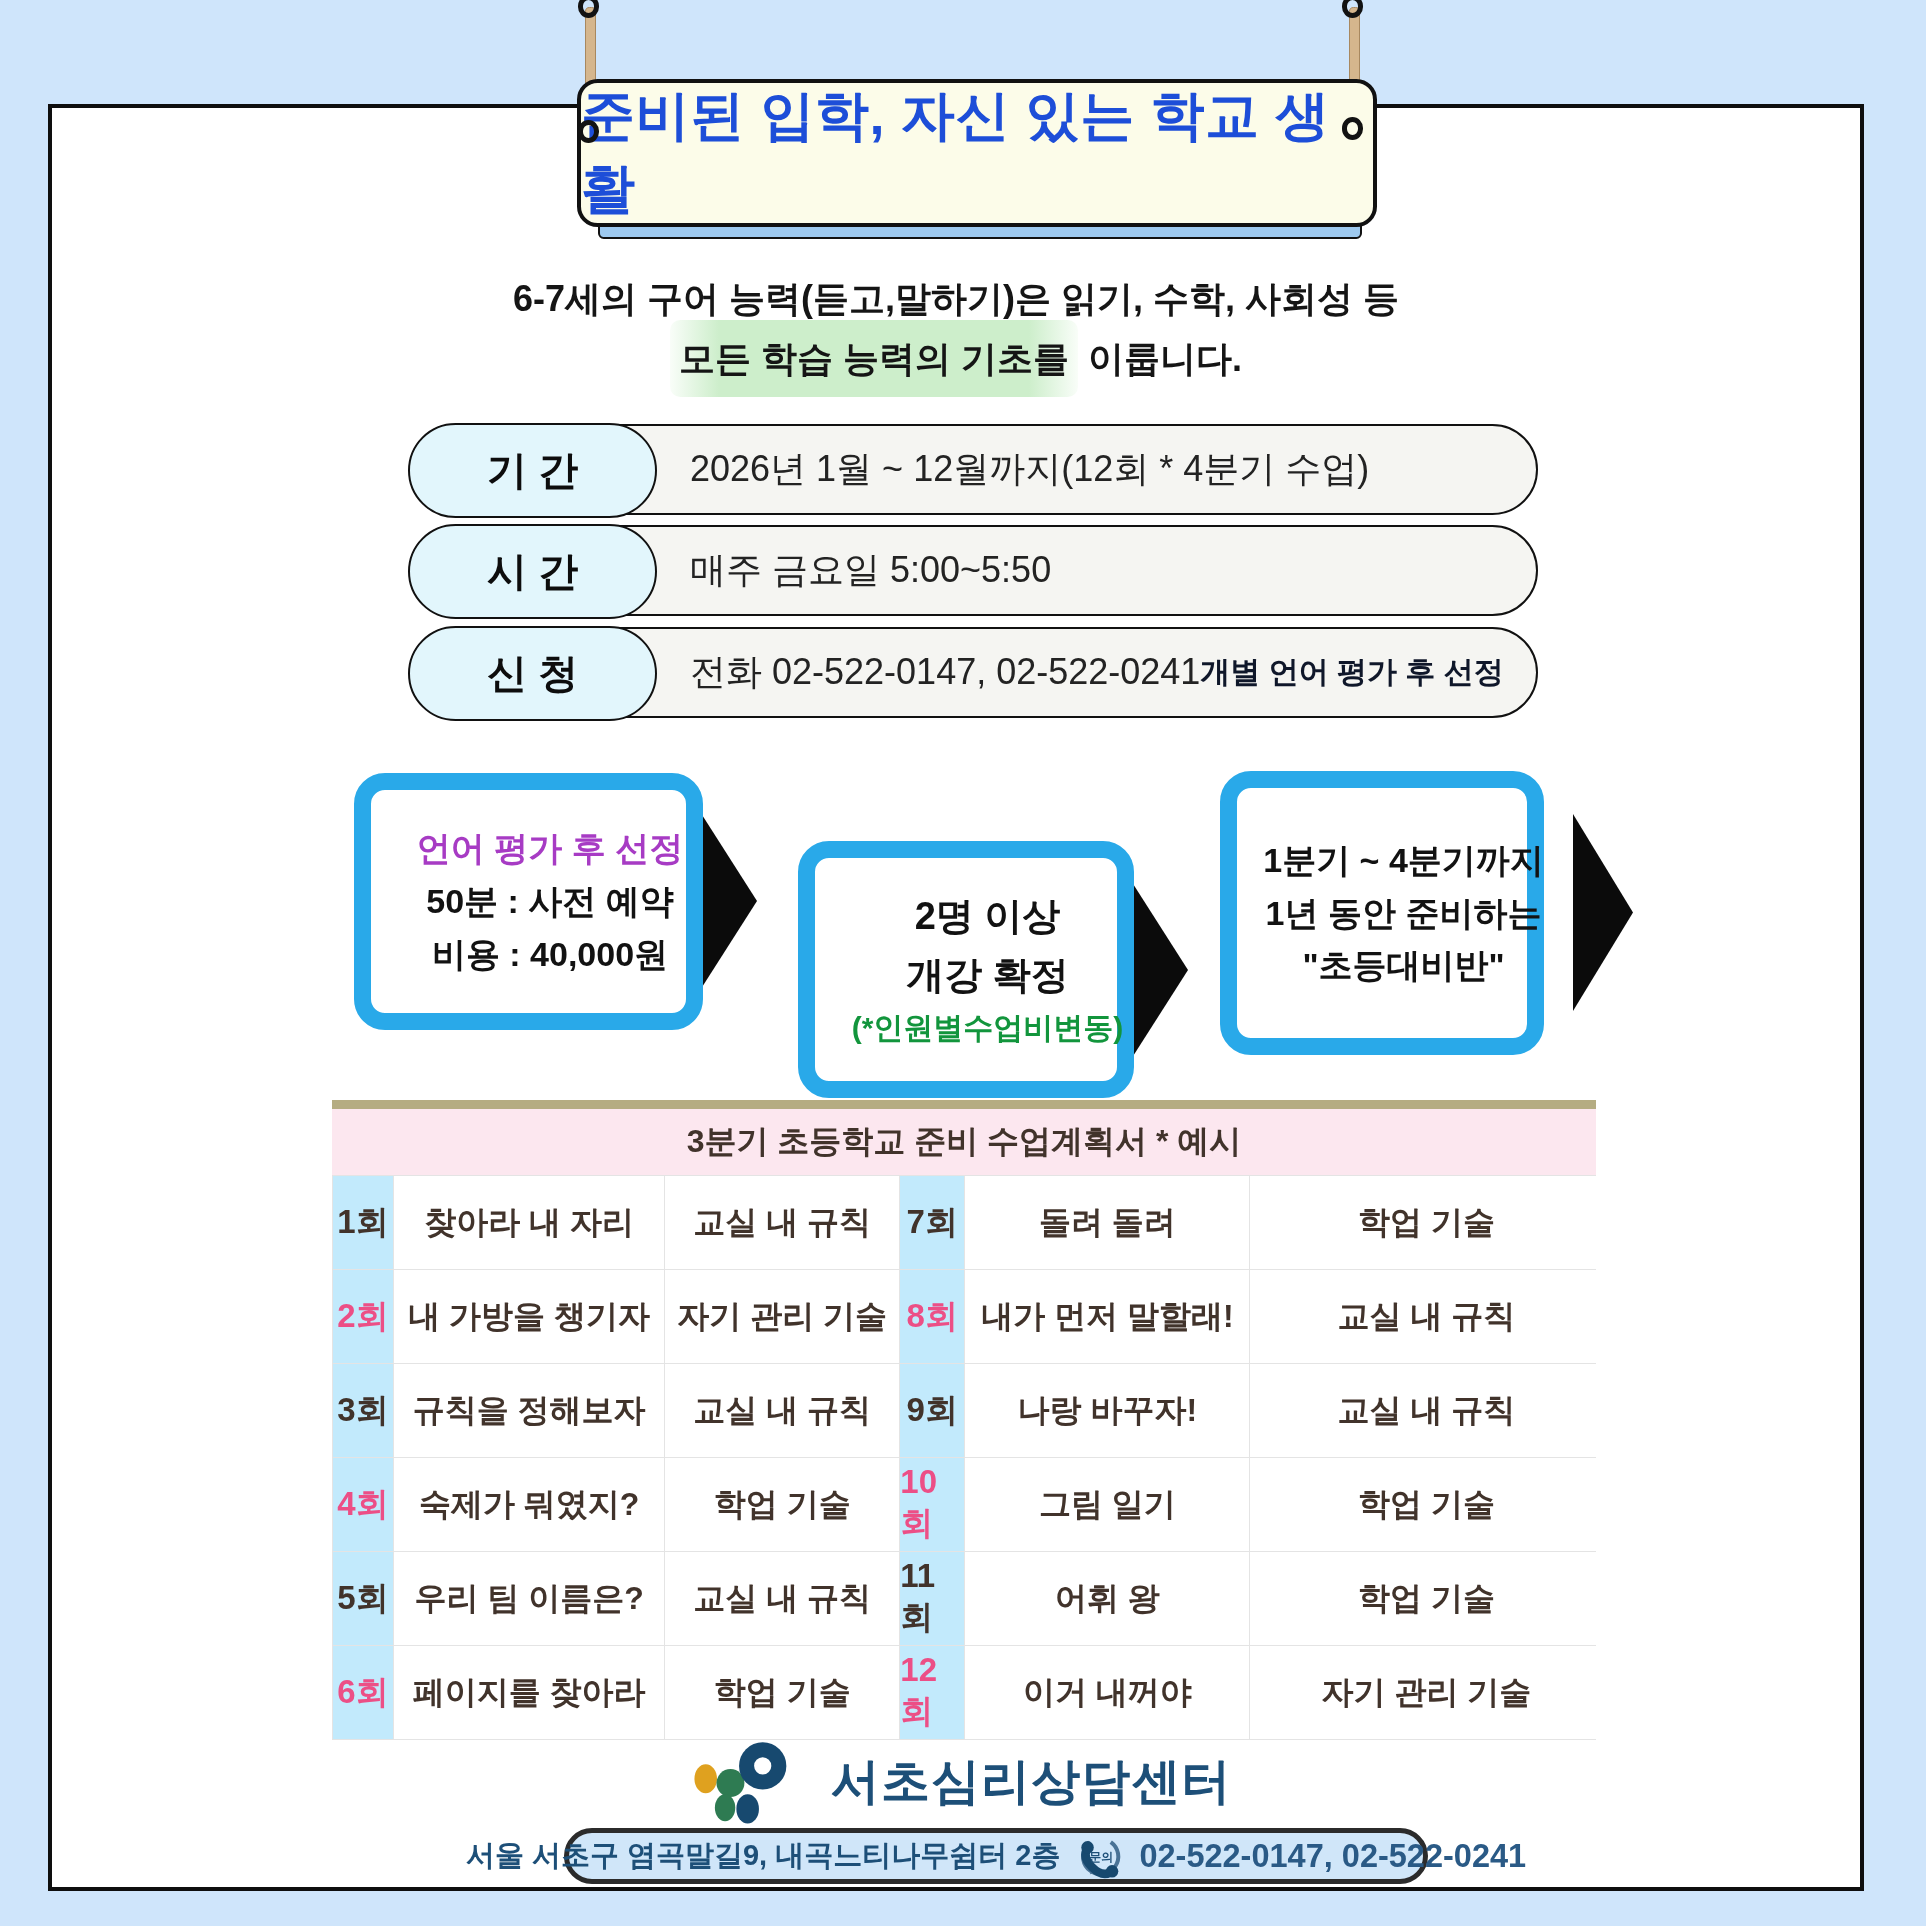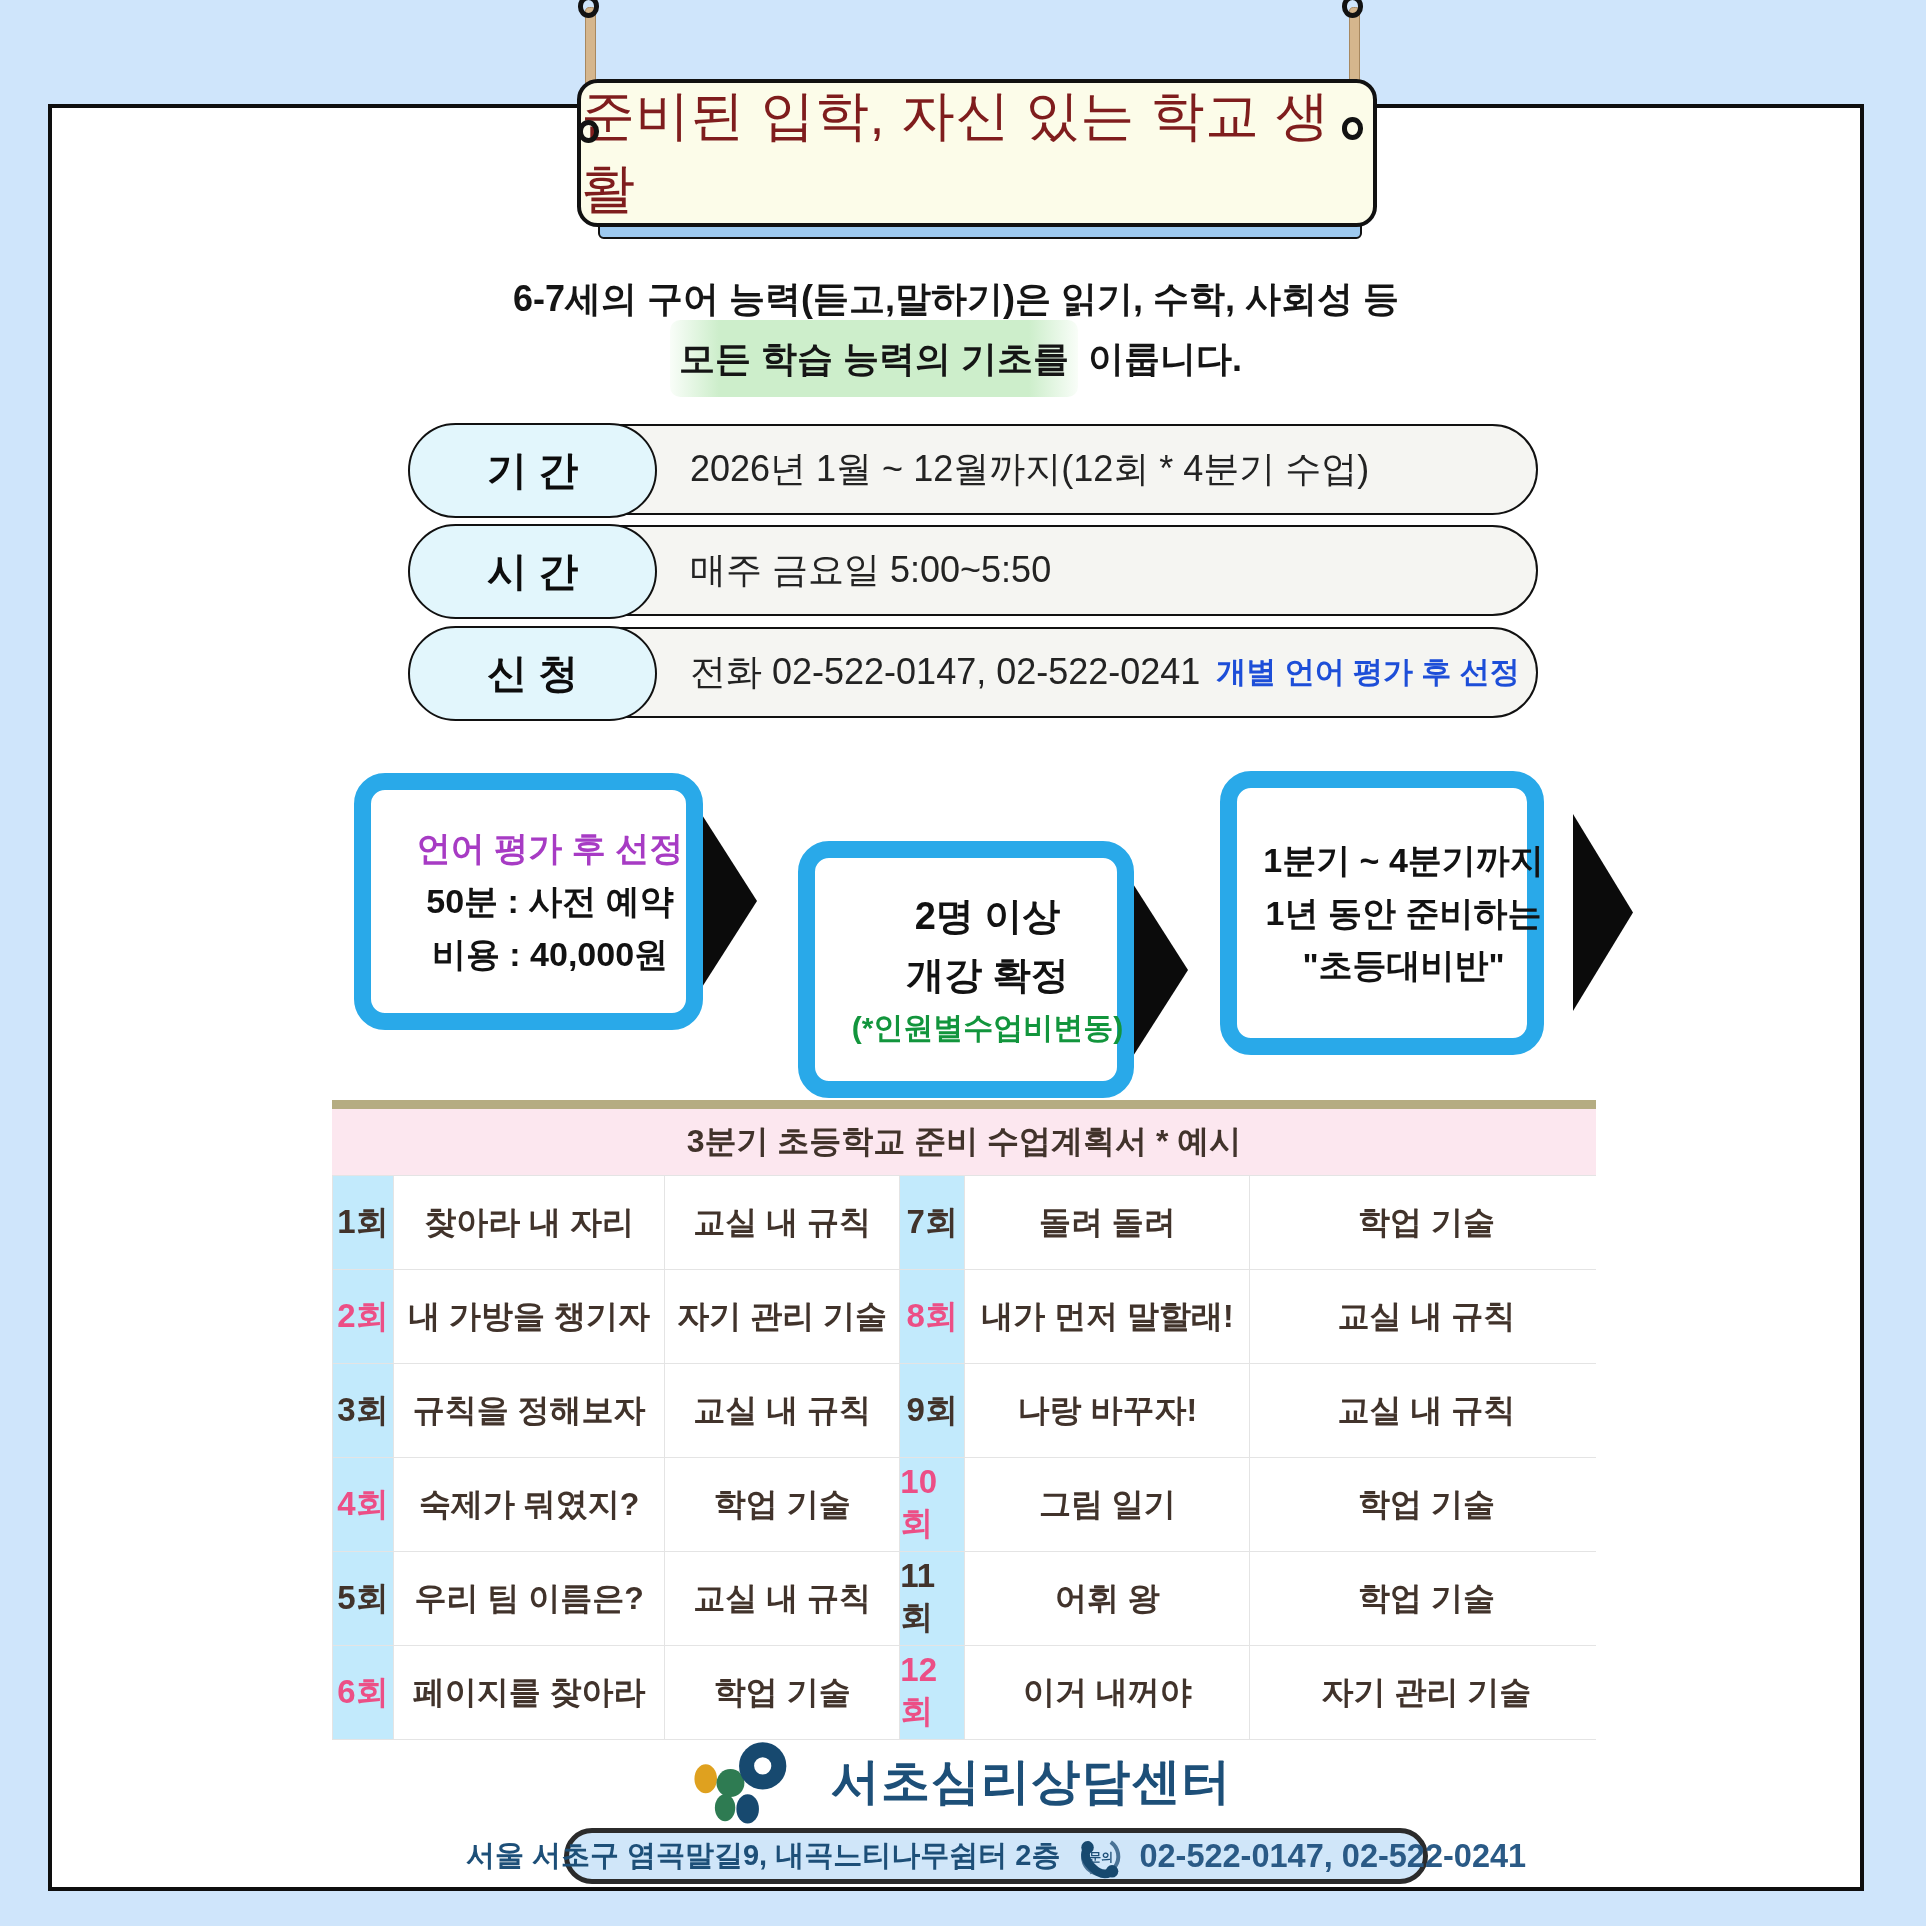--- a/index.html
+++ b/index.html
@@ -17,40 +17,40 @@
   .pin{position:absolute;width:11.4px;height:12.5px;border:5.7px solid #121212;border-radius:50%;background:transparent;}
   .pin.tl{left:578px;top:-4.6px;} .pin.tr{left:1342px;top:-4.6px;}
   .pin.bl{left:578px;top:120px;} .pin.br{left:1342px;top:117px;}
 
   
   .sign-shadow{position:absolute;left:598px;top:220px;width:764px;height:19.4px;
                background:#9dc9ef;border:2.9px solid #111;border-radius:5.7px;box-sizing:border-box;}
   .sign{position:absolute;left:577px;top:79px;width:800px;height:148px;
         background:#fcfce9;border:4px solid #111;border-radius:20.5px;box-sizing:border-box;
         display:flex;align-items:center;justify-content:center;}
-  .sign-title{font-size:54px;font-weight:normal;letter-spacing:0.6px;color:#7f1d1d;}
+  .sign-title{font-size:54px;font-weight:bold;letter-spacing:0.6px;color:#1d4ed8;}
 
   
   .intro{position:absolute;left:48px;top:281px;width:1816px;text-align:center;}
   .intro-line{font-size:36px;font-weight:bold;color:#151515;line-height:1.0;}
   .intro-line + .intro-line{margin-top:24px;}
   .hl{background:linear-gradient(90deg,rgba(214,244,211,0.15),#cdeecb 12%,#cdeecb 88%,rgba(214,244,211,0.15));
       border-radius:10.3px;padding:18px 9px;}
 
   
   .info-row{position:absolute;left:409px;width:1129px;height:91px;background:#f5f5f2;
             border:2.9px solid #111;border-radius:54px;box-sizing:border-box;
             display:flex;align-items:center;}
   .info-row.r1{top:424px;} .info-row.r2{top:525px;} .info-row.r3{top:627px;}
   .info-label{position:absolute;left:-2.9px;top:-2.9px;width:249px;height:95px;background:#e2f6fc;
               border:2.9px solid #111;border-radius:54px;box-sizing:border-box;
               display:flex;align-items:center;justify-content:center;
               font-size:40px;font-weight:bold;color:#0d0d0d;}
   .info-value{margin-left:279px;font-size:36px;color:#232323;white-space:nowrap;}
-  .info-note{margin-left:16px;font-size:30px;font-weight:bold;color:#1d4ed8;white-space:nowrap;}
+  .info-note{margin-left:0;font-size:30px;font-weight:bold;color:#0f172a;white-space:nowrap;}
 
   
   .tip{position:absolute;background:#0b0b0b;clip-path:polygon(0 0,100% 50%,0 100%);}
   .tip.t1{left:697px;top:807px;width:60px;height:188px;}
   .tip.t2{left:1128px;top:876px;width:60px;height:188px;}
   .tip.t3{left:1573px;top:814px;width:60px;height:197px;}
   .step{position:absolute;background:#fff;border:17px solid #29a9e9;border-radius:31px;
         box-sizing:border-box;display:flex;flex-direction:column;align-items:center;
         justify-content:center;text-align:center;padding-left:43px;}
   .step.s1{left:354px;top:773px;width:349px;height:257px;}

